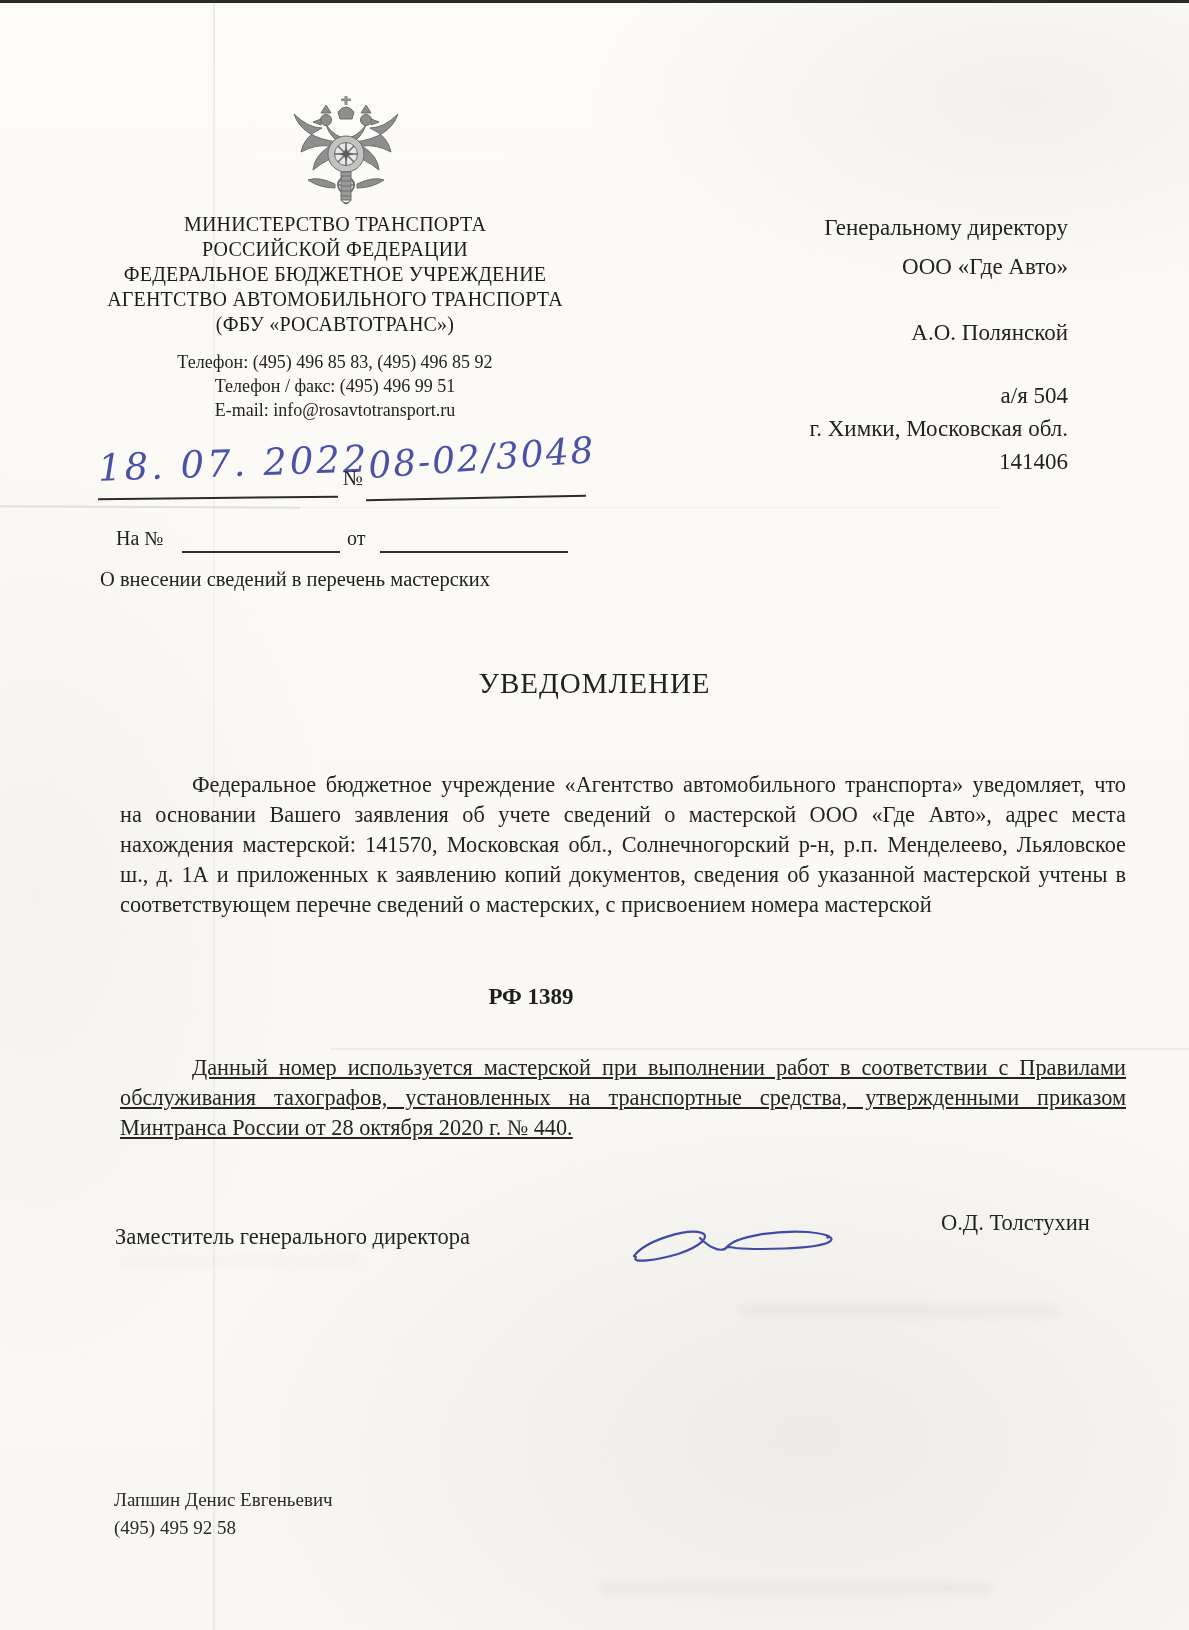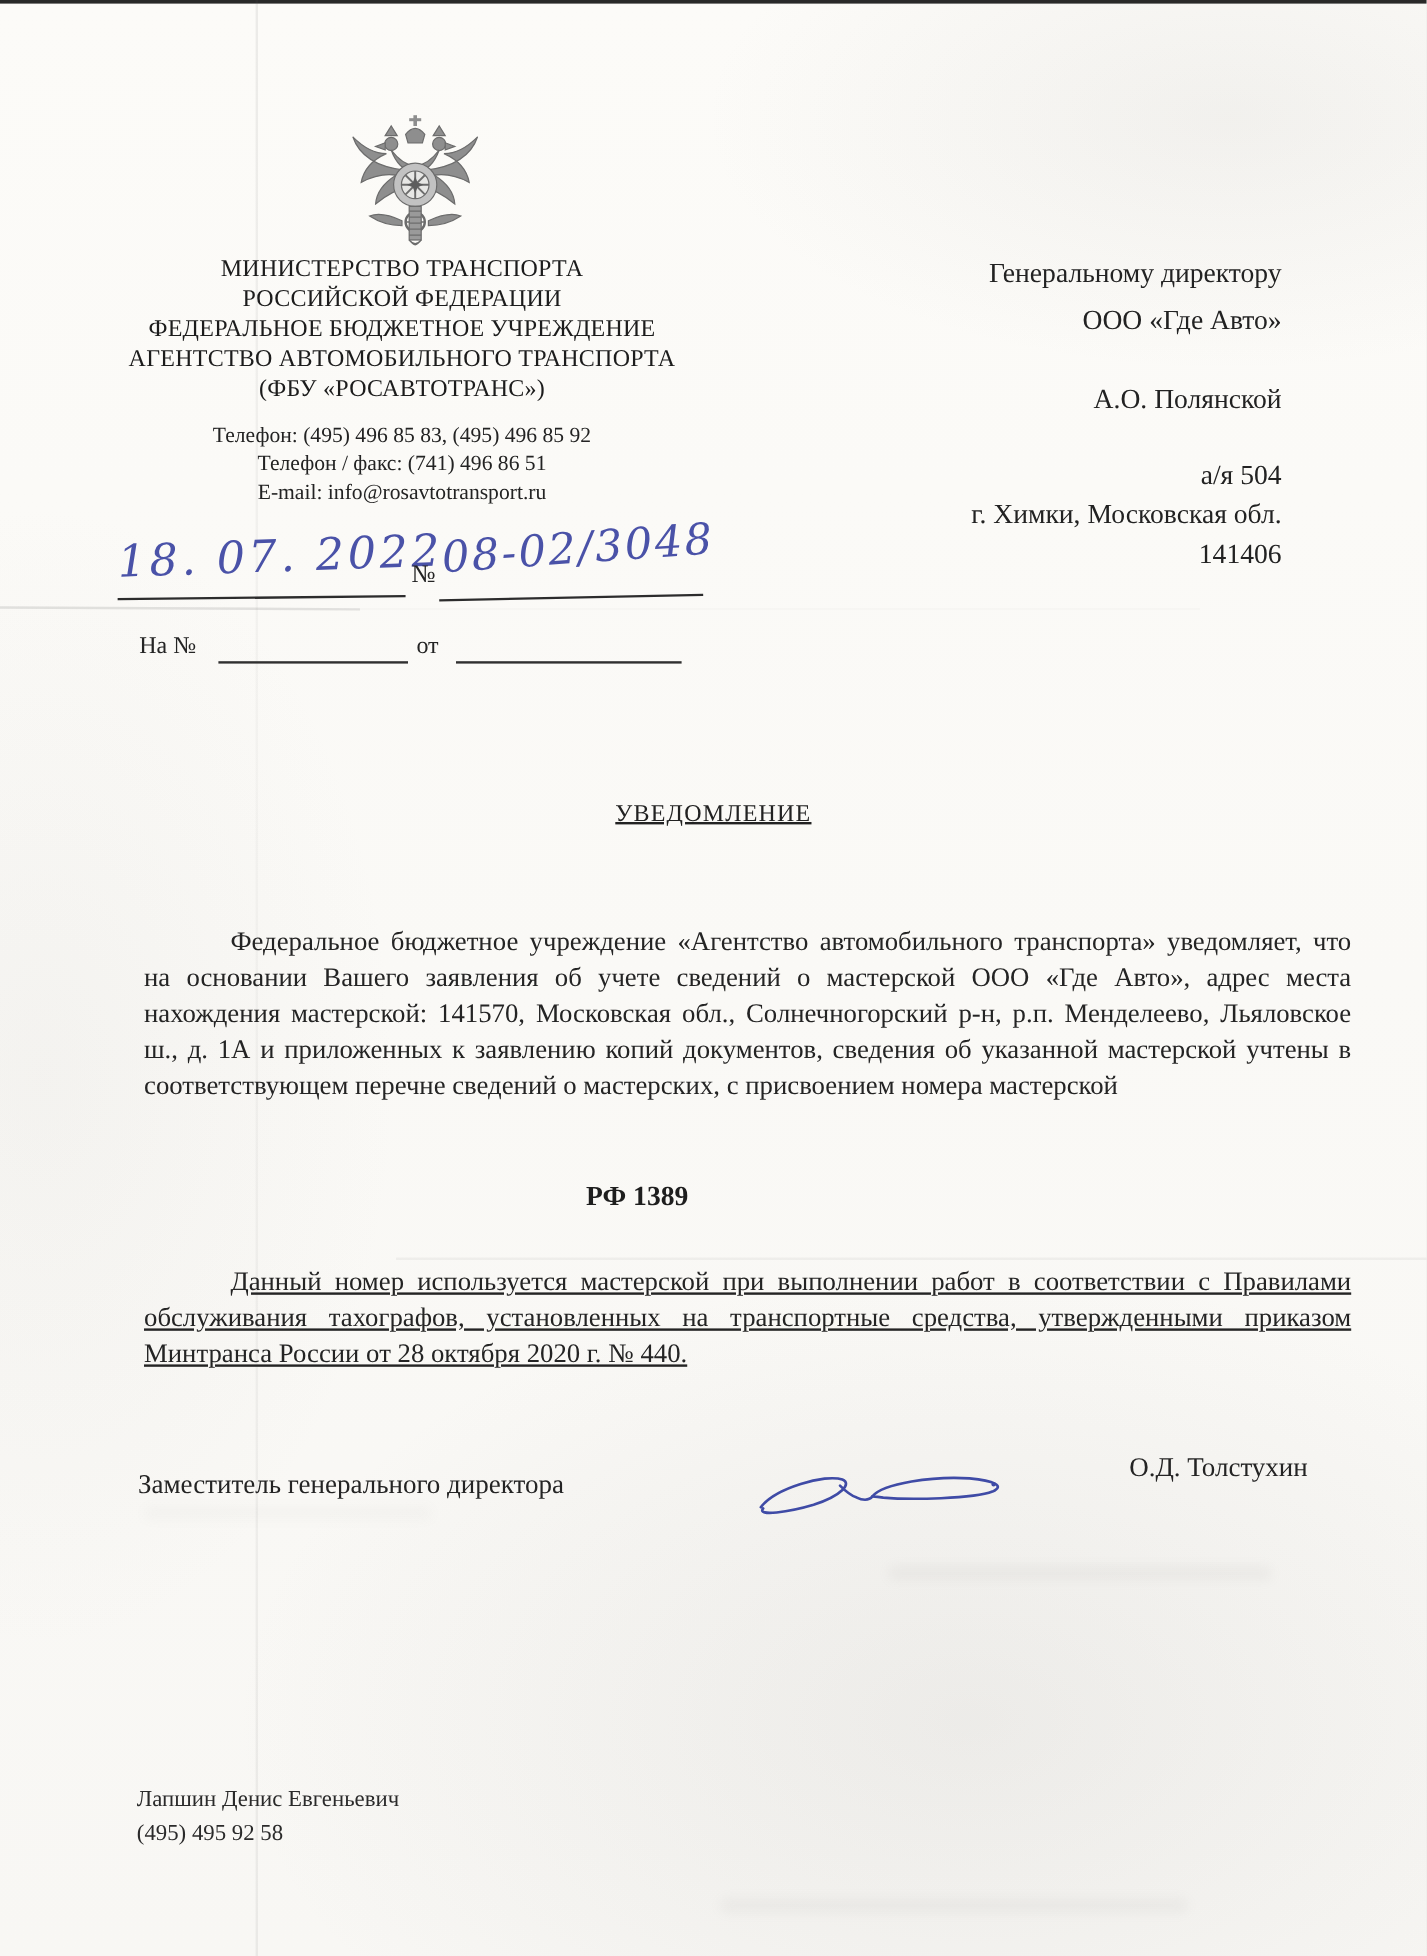--- a/index.html
+++ b/index.html
@@ -46,21 +46,21 @@
   .uline1{left:98px;top:497px;width:240px;transform:rotate(-.6deg);}
   .uline2{left:366px;top:497px;width:220px;transform:rotate(-1.2deg);}
   .num-sign{left:343px;top:466px;font-size:21px;color:#242424;}
   .reply-label{top:527px;font-size:20px;color:#242424;}
   .reply-na{left:116px;text-align:center;}
   .reply-ot{left:347px;}
   .uline3{left:182px;top:551px;width:158px;border-top:2px solid #303030;}
   .uline4{left:380px;top:551px;width:188px;border-top:2px solid #303030;}
   .subject{left:100px;top:568px;font-size:20.5px;color:#222;}
   
-  .title{left:0;top:667px;width:1189px;text-align:center;font-size:20px;letter-spacing:1px;color:#222;text-decoration:underline;}
+  .title{left:0;top:667px;width:1189px;text-align:center;font-size:29px;letter-spacing:1px;color:#222;}
   .para{left:100px;width:1006px;font-size:22.3px;line-height:30px;text-align:justify;
     text-indent:72px;color:#242424;margin-left:20px;}
   .para1{top:770px;}
   .para2{top:1053px;text-decoration:underline;}
   .workshop-num{left:0;top:984px;width:1062px;text-align:center;font-weight:bold;font-size:23px;color:#1e1e1e;}
   
   .signer-position{left:115px;top:1224px;font-size:22.5px;color:#242424;white-space:nowrap;}
   .signature-svg{left:628px;top:1216px;width:215px;height:52px;}
   .signer-name{left:941px;top:1210px;font-size:22.5px;color:#242424;white-space:nowrap;}
   
@@ -132,21 +132,21 @@
   <div class="abs org-block">
     <div>МИНИСТЕРСТВО ТРАНСПОРТА</div>
     <div>РОССИЙСКОЙ ФЕДЕРАЦИИ</div>
     <div>ФЕДЕРАЛЬНОЕ БЮДЖЕТНОЕ УЧРЕЖДЕНИЕ</div>
     <div>АГЕНТСТВО АВТОМОБИЛЬНОГО ТРАНСПОРТА</div>
     <div>(ФБУ «РОСАВТОТРАНС»)</div>
   </div>
 
   <div class="abs contact-block">
     <div>Телефон: (495) 496 85 83, (495) 496 85 92</div>
-    <div>Телефон / факс: (741) 496 86 51</div>
+    <div>Телефон / факс: (495) 496 99 51</div>
     <div>E-mail: info@rosavtotransport.ru</div>
   </div>
 
   <div class="abs recipient">
     <div class="rline" style="top:0">Генеральному директору</div>
     <div class="rline" style="top:39px">ООО «Где Авто»</div>
     <div class="rline" style="top:105px">А.О. Полянской</div>
     <div class="rline" style="top:168px">а/я 504</div>
     <div class="rline" style="top:201px">г. Химки, Московская обл.</div>
     <div class="rline" style="top:234px">141406</div>
@@ -156,20 +156,21 @@
   <div class="abs uline uline1"></div>
   <div class="abs num-sign">№</div>
   <div class="abs hand hand-num">08-02/3048</div>
   <div class="abs uline uline2"></div>
 
   <div class="abs reply-label reply-na">На №</div>
   <div class="abs uline3 uline"></div>
   <div class="abs reply-label reply-ot">от</div>
   <div class="abs uline4 uline"></div>
 
+  <div class="abs subject">О внесении сведений в перечень мастерских</div>
 
   <div class="abs title">УВЕДОМЛЕНИЕ</div>
 
   <div class="abs para para1">Федеральное бюджетное учреждение «Агентство автомобильного транспорта» уведомляет, что на основании Вашего заявления об учете сведений о мастерской ООО «Где Авто», адрес места нахождения мастерской: 141570, Московская обл., Солнечногорский р-н, р.п. Менделеево, Льяловское ш., д. 1А и приложенных к заявлению копий документов, сведения об указанной мастерской учтены в соответствующем перечне сведений о мастерских, с присвоением номера мастерской</div>
 
   <div class="abs workshop-num">РФ 1389</div>
 
   <div class="abs para para2">Данный номер используется мастерской при выполнении работ в соответствии с Правилами обслуживания тахографов, установленных на транспортные средства, утвержденными приказом Минтранса России от 28 октября 2020 г. № 440.</div>
 
   <div class="abs signer-position">Заместитель генерального директора</div>

